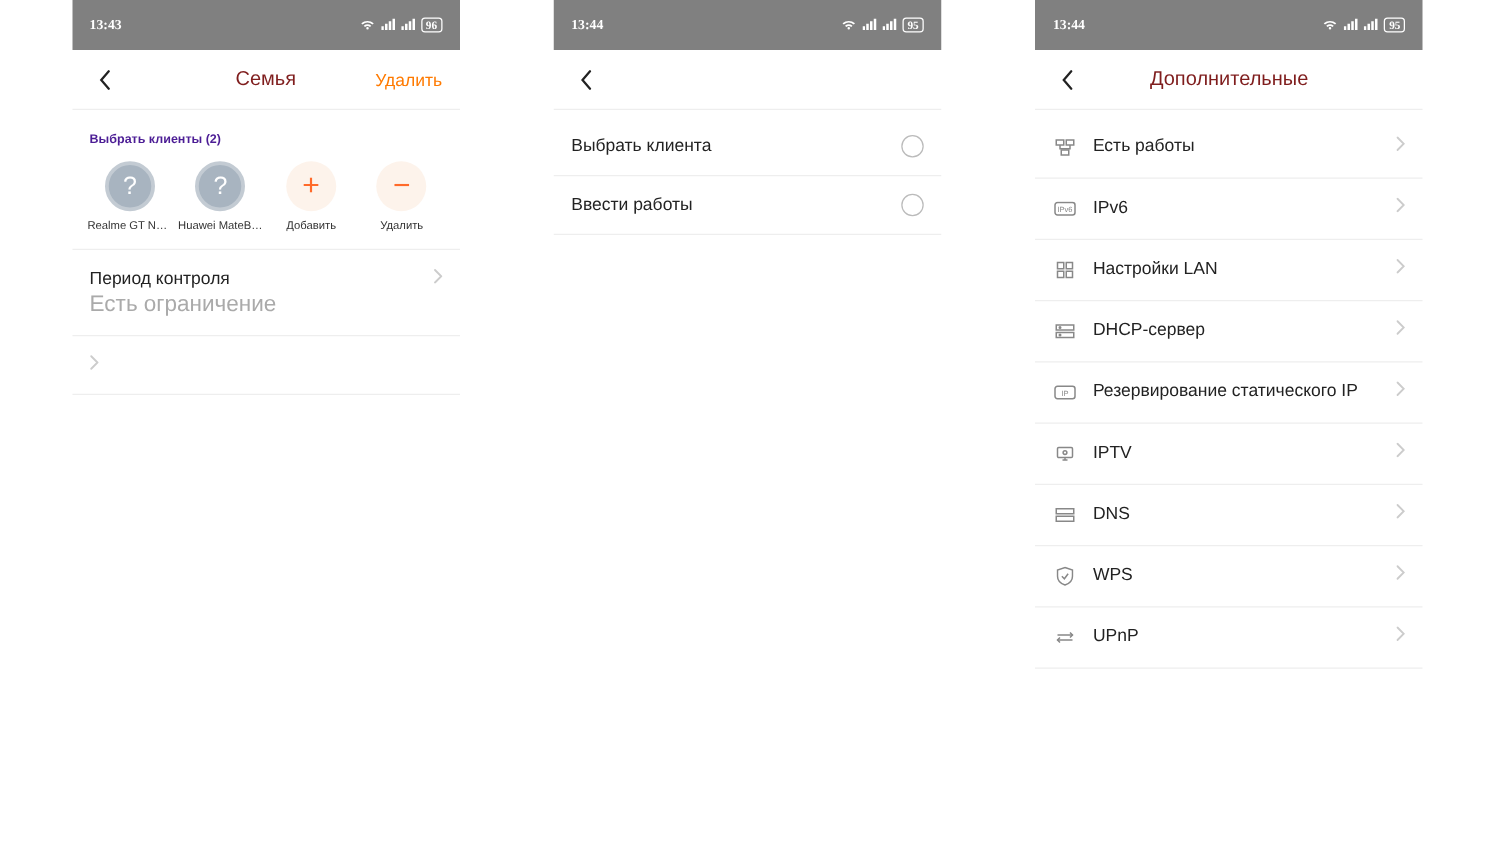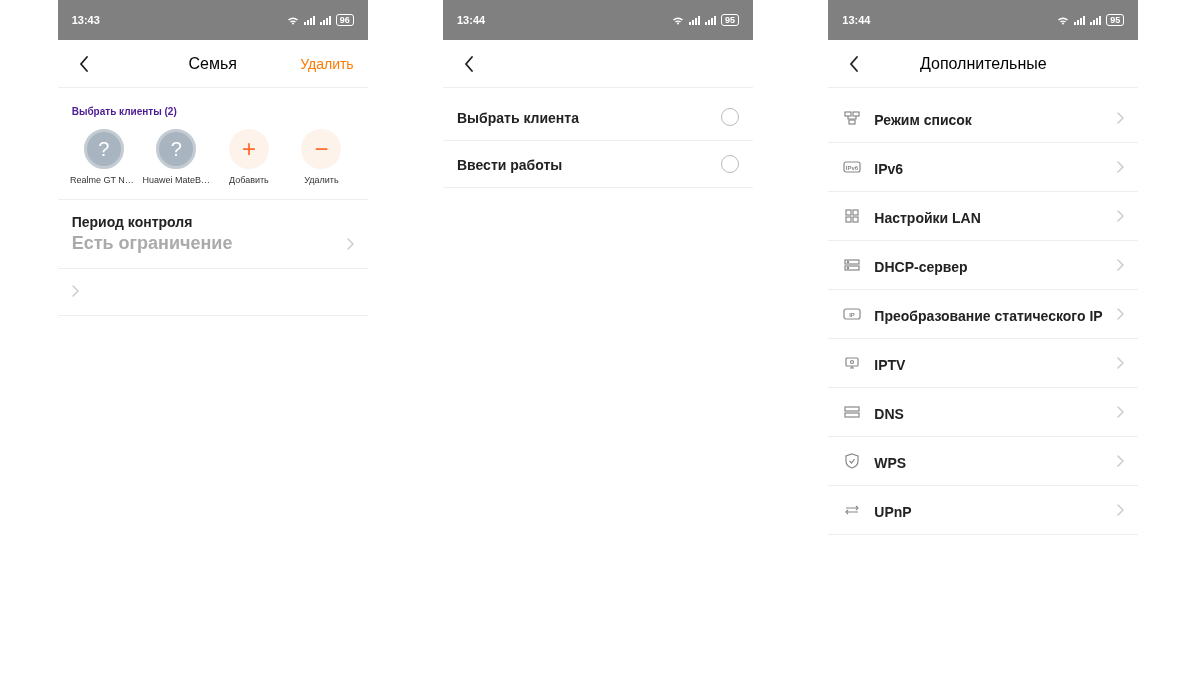--- a/index.html
+++ b/index.html
@@ -22,24 +22,24 @@
   .status-bar {
     height: 40px;
     background: #808080;
     color: #fff;
     display: flex;
     align-items: center;
     justify-content: space-between;
     padding: 16px 14px;
     font-size: 11px;
     font-weight: 600;
+    font-family: Liberation Serif, serif;
   }
   .status-icons {
     display: flex;
-    align-items: center;
     gap: 4px;
   }
   .status-icons svg { display: block; }
   .battery {
     display: inline-flex;
     align-items: center;
     border: 1px solid #fff;
     border-radius: 3px;
     padding: 0 3px;
     font-size: 9px;
@@ -59,21 +59,21 @@
     height: 24px;
     display: flex;
     align-items: center;
     justify-content: center;
   }
   .nav-title {
     position: absolute;
     left: 0; right: 0;
     text-align: center;
     font-size: 16px;
-    color: #000000;
+    color: #7f1d1d;
     pointer-events: none;
   }
   .nav-action {
     margin-left: auto;
     font-size: 14px;
     color: #ff7a00;
     font-weight: 500;
   }
   .section-header {
     font-size: 10px;
@@ -123,25 +123,24 @@
     font-size: 9px;
     color: #333;
     text-align: center;
     max-width: 68px;
     overflow: hidden;
     text-overflow: ellipsis;
     white-space: nowrap;
   }
   .list-item {
     display: flex;
-    align-items: flex-end;
+    align-items: flex-start;
     padding: 14px 14px;
     border-bottom: 1px solid #eee;
     gap: 12px;
-    font-weight: bold;
   }
   .list-item .texts {
     flex: 1;
     display: flex;
     flex-direction: column;
     gap: 3px;
   }
   .list-item .title {
     font-size: 14px;
     color: #222;
@@ -323,21 +322,21 @@
       <div class="list-item gap-above">
         <span class="item-icon">
           <svg width="16" height="16" viewBox="0 0 16 16" stroke="#888" fill="none" stroke-width="1.2">
             <rect x="1" y="2" width="6" height="4"></rect>
             <rect x="9" y="2" width="6" height="4"></rect>
             <rect x="5" y="10" width="6" height="4"></rect>
             <path d="M4 6v3h8V6"></path>
           </svg>
         </span>
         <div class="texts">
-          <div class="title">Режим список</div>
+          <div class="title">Есть работы</div>
         </div>
         <span class="chevron"><svg width="7" height="12" viewBox="0 0 7 12">
             <path d="M1 1l5 5-5 5" stroke="#ccc" stroke-width="1.5" fill="none" stroke-linecap="round"></path>
           </svg></span>
       </div>
       <div class="list-item">
         <span class="item-icon">
           <svg width="18" height="12" viewBox="0 0 18 12" stroke="#888" fill="none" stroke-width="1.2">
             <rect x="1" y="1" width="16" height="10" rx="2"></rect>
             <text x="9" y="8.5" font-size="6" text-anchor="middle" fill="#888" stroke="none">IPv6</text>
@@ -383,21 +382,21 @@
           </svg></span>
       </div>
       <div class="list-item">
         <span class="item-icon">
           <svg width="18" height="12" viewBox="0 0 18 12" stroke="#888" fill="none" stroke-width="1.2">
             <rect x="1" y="1" width="16" height="10" rx="2"></rect>
             <text x="9" y="8.5" font-size="6" text-anchor="middle" fill="#888" stroke="none">IP</text>
           </svg>
         </span>
         <div class="texts">
-          <div class="title">Преобразование статического IP</div>
+          <div class="title">Резервирование статического IP</div>
         </div>
         <span class="chevron"><svg width="7" height="12" viewBox="0 0 7 12">
             <path d="M1 1l5 5-5 5" stroke="#ccc" stroke-width="1.5" fill="none" stroke-linecap="round"></path>
           </svg></span>
       </div>
       <div class="list-item">
         <span class="item-icon">
           <svg width="16" height="14" viewBox="0 0 16 14" stroke="#888" fill="none" stroke-width="1.2">
             <rect x="2" y="2" width="12" height="8" rx="1"></rect>
             <path d="M6 12h4M8 10v2"></path>

